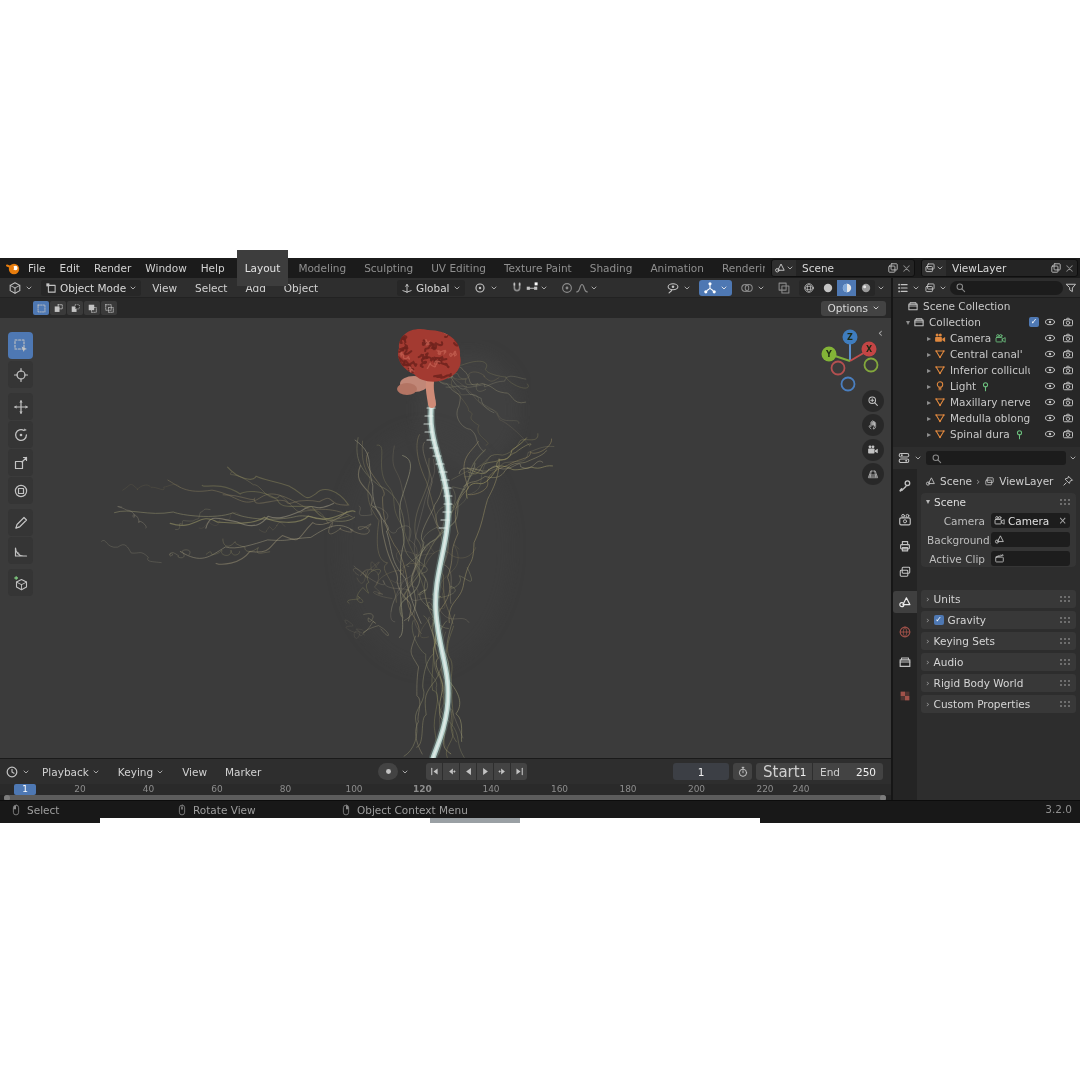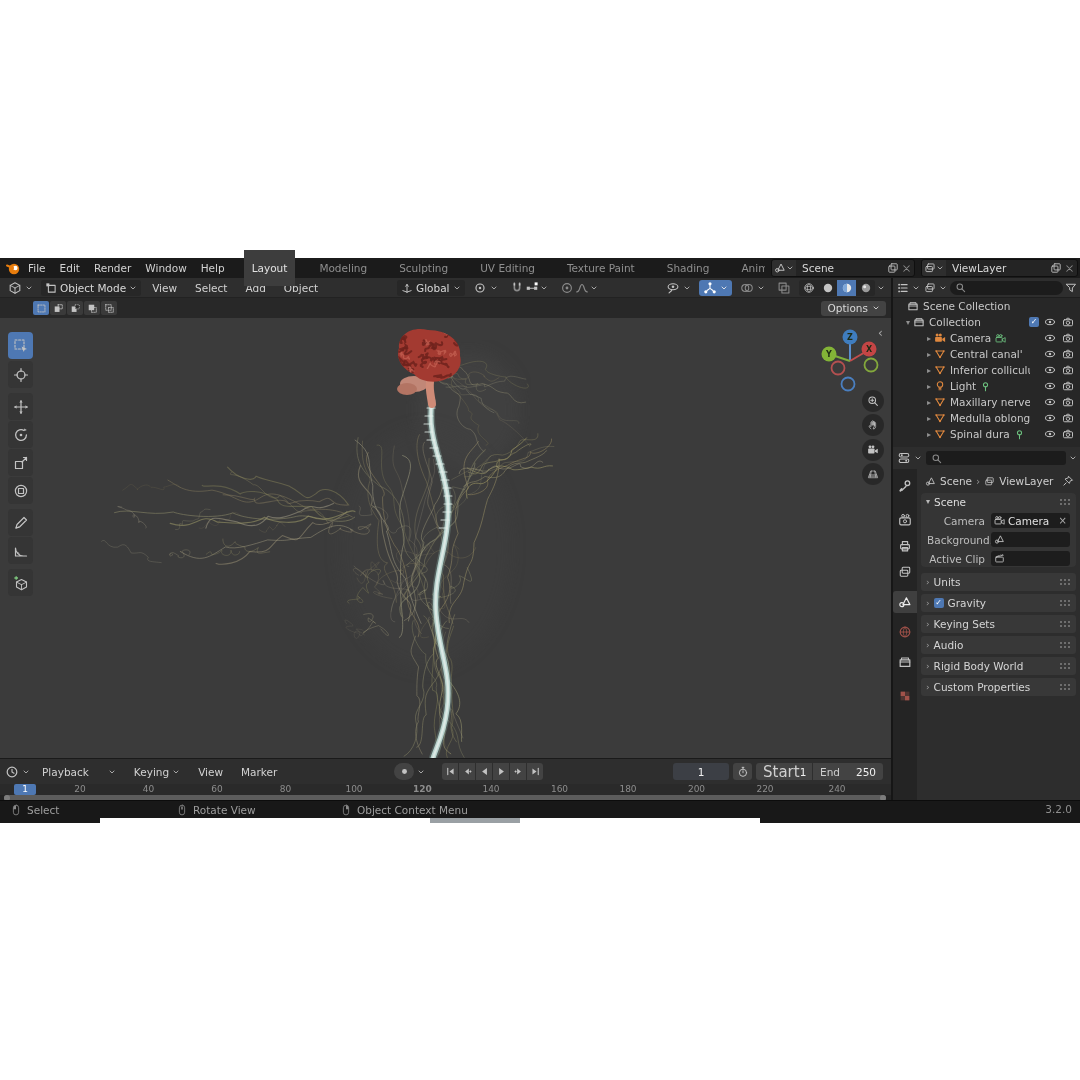--- a/index.html
+++ b/index.html
@@ -9,21 +9,21 @@
   .row{display:flex;align-items:center}
   .ic{display:inline-block;width:14px;height:14px;color:#c3c3c3;flex:none}
   .ic svg{width:100%;height:100%;display:block}
   .ic12{width:12px;height:12px}.ic11{width:11px;height:11px}.ic16{width:16px;height:16px}
   .dim{color:#8a8a8a}.orange{color:#e0883e}.green{color:#6cc07e}.red{color:#a1524a}
   .nowrap{white-space:nowrap;overflow:hidden}
 
   
   .topbar{left:0;top:258px;width:1080px;height:20px;background:#1b1b1b;display:flex;align-items:center;z-index:5}
   .tmenu{color:#d2d2d2;font-size:10.5px;padding:0 7px;cursor:default}
-  .wtab{color:#8f8f8f;font-size:10.5px;padding:12px 8px;border-radius:0;margin:0 8px;white-space:nowrap}
+  .wtab{color:#8f8f8f;font-size:10.5px;padding:12px 8px;border-radius:0;margin:0 1px;white-space:nowrap}
   .wtab.active{background:#3d3d3d;color:#e2e2e2}
   .workwrap{max-width:578px;overflow:hidden;display:flex;align-items:center}
   .idchip{display:flex;align-items:center;height:16px;background:#242424;border:1px solid #0f0f0f;border-radius:3px;margin-left:6px}
   .idchip .browse{display:flex;align-items:center;background:#2e2e2e;height:100%;padding:0 2px;border-radius:3px 0 0 3px}
   .idchip .val{color:#d8d8d8;font-size:10.5px;padding:0 6px;white-space:nowrap}
   .chev{width:8px;height:8px;color:#b5b5b5}
 
   
   .vheader{left:0;top:278px;width:891px;height:20px;background:#2e2e2e;display:flex;align-items:center;border-bottom:1px solid #222;box-sizing:border-box}
   .vmenu{color:#d2d2d2;font-size:10.5px;padding:0 9px}
@@ -1136,21 +1136,21 @@
         <span class="flabel">Background...</span>
         <span class="field">
             <span class="ic ic11">
               <svg viewBox="0 0 16 16">
                 <path d="M9.6 3.2l4 7.8H5.6z" fill="none" stroke="currentColor" stroke-linecap="round" stroke-linejoin="round" stroke-width="1.3"></path>
                 <circle cx="4.4" cy="11" r="2.3" fill="none" stroke="currentColor" stroke-linecap="round" stroke-linejoin="round" stroke-width="1.3"></circle>
               </svg>
             </span>
           </span>
       </div>
-      <div class="frow" style="margin-bottom:6px">
+      <div class="frow" style="margin-bottom:23px">
         <span class="flabel">Active Clip</span>
         <span class="field">
             <span class="ic ic11">
               <svg viewBox="0 0 16 16">
                 <rect x="2.5" y="6" width="11" height="7" rx="1" fill="none" stroke="currentColor" stroke-linecap="round" stroke-linejoin="round" stroke-width="1.2"></rect>
                 <path d="M2.5 6l11-2.6M4.6 5.5l1.8-2.1M7.6 4.8l1.8-2.1M10.6 4.1l1.8-2.1" fill="none" stroke="currentColor" stroke-linecap="round" stroke-linejoin="round" stroke-width="1"></path>
               </svg>
             </span>
           </span>
       </div>
@@ -1200,21 +1200,21 @@
             <path d="M8 4.8V8l2.3 1.4" fill="none" stroke="currentColor" stroke-linecap="round" stroke-linejoin="round" stroke-width="1.3"></path>
           </svg>
         </span>
         <span class="ic chev">
           <svg viewBox="0 0 16 16">
             <path d="M4 6l4 4 4-4" fill="none" stroke="currentColor" stroke-linecap="round" stroke-linejoin="round" stroke-width="1.8"></path>
           </svg>
         </span>
       </span>
     <div id="tlMenus" class="row">
-        <span class="vmenu row" style="gap: 19px;">
+        <span class="vmenu row" style="gap: 3px;">
           <span>Playback</span>
           <span class="ic chev">
             <svg viewBox="0 0 16 16">
               <path d="M4 6l4 4 4-4" fill="none" stroke="currentColor" stroke-linecap="round" stroke-linejoin="round" stroke-width="1.8"></path>
             </svg>
           </span>
         </span>
         <span class="vmenu row" style="gap: 3px; justify-content: center;">
           <span>Keying</span>
           <span class="ic chev">
@@ -1322,21 +1322,21 @@
       <span class="rnum" style="left: 148.5px;">40</span>
       <span class="rnum" style="left: 217px;">60</span>
       <span class="rnum" style="left: 285.5px;">80</span>
       <span class="rnum" style="left: 354px;">100</span>
       <span class="rnum" style="left: 422.5px; font-weight: bold;">120</span>
       <span class="rnum" style="left: 491px;">140</span>
       <span class="rnum" style="left: 559.5px;">160</span>
       <span class="rnum" style="left: 628px;">180</span>
       <span class="rnum" style="left: 696.5px;">200</span>
       <span class="rnum" style="left: 765px;">220</span>
-      <span class="rnum" style="left: 837px;">240</span>
+      <span class="rnum" style="left: 801px;">240</span>
     </div>
   <div class="scroll">
       <span class="scrollbar"></span>
     </div>
 </div>
 
 <div class="abs statusbar">
   <div id="hints">
       <span class="hint" style="left: 10px;">
         <span class="ic ic12 dim">

